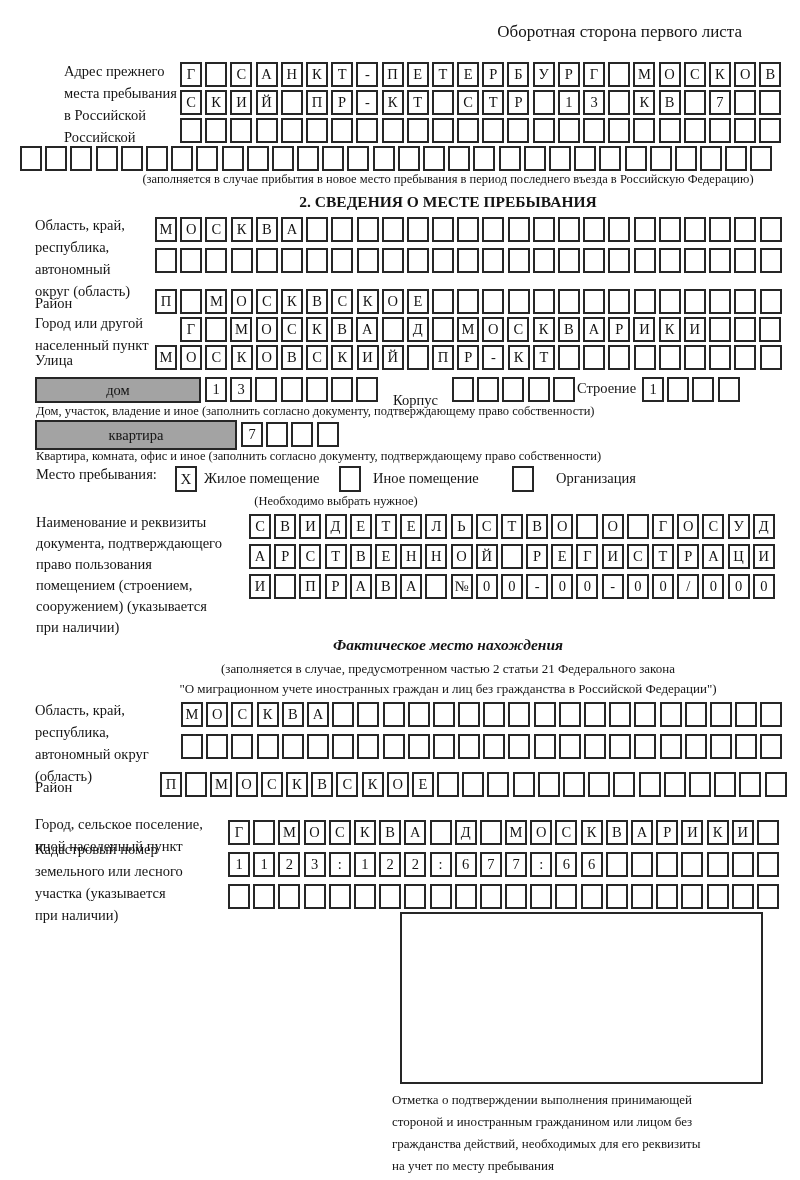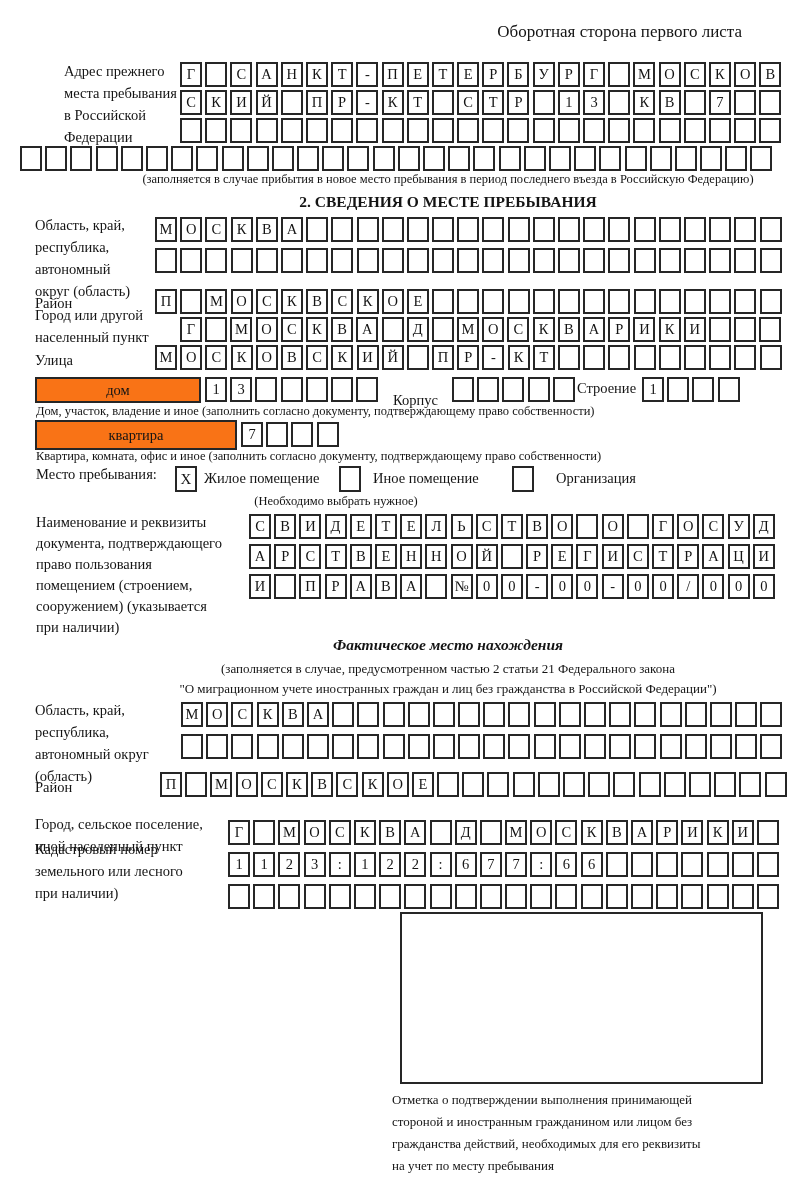--- a/index.html
+++ b/index.html
@@ -13,21 +13,21 @@
   .flabel{font-size:14.5px;line-height:22px;}
   .flabel span{display:block;}
   .cellrow{display:flex;column-gap:3.2px;}
   .cell{
     flex:0 0 auto;width:22px;height:25px;box-sizing:border-box;
     border:2px solid #262626;display:flex;align-items:center;justify-content:center;
     font-size:14.5px;background:#fff;
   }
   .labelbox{
     box-sizing:border-box;border:2px solid #262626;display:flex;
-    align-items:center;justify-content:center;font-size:14.5px;background:#f97316;
+    align-items:center;justify-content:center;font-size:14.5px;background:#a3a3a3;
   }
   .checkbox{
     width:22px;height:26px;box-sizing:border-box;border:2px solid #262626;
     display:flex;align-items:center;justify-content:center;font-size:15px;
   }
   .note{font-size:12.5px;}
   .center{text-align:center;width:800px;left:0;margin-left:48px;}
   .title{font-size:15.5px;font-weight:bold;}
   .inline-lbl{font-size:14.5px;}
   .stampbox{box-sizing:border-box;border:2px solid #262626;background:#fff;}
@@ -38,21 +38,21 @@
 <body>
 
 <div class="page">
 
   <div class="abs hdr" style="top:22px;right:58px;">Оборотная сторона первого листа</div>
 
   <div class="abs flabel" style="left:35px;top:60px;width:150px;margin-left:29px;">
     <span>Адрес прежнего</span>
     <span>места пребывания</span>
     <span>в Российской</span>
-    <span>Федерации</span>
+    <span>Российской</span>
   </div>
   <div class="abs cellrow" style="left:180px;top:62px;">
       <span class="cell">Г</span>
       <span class="cell"></span>
       <span class="cell">С</span>
       <span class="cell">А</span>
       <span class="cell">Н</span>
       <span class="cell">К</span>
       <span class="cell">Т</span>
       <span class="cell">-</span>
@@ -244,21 +244,21 @@
       <span class="cell"></span>
       <span class="cell"></span>
       <span class="cell"></span>
       <span class="cell"></span>
       <span class="cell"></span>
       <span class="cell"></span>
       <span class="cell"></span>
       <span class="cell"></span>
     </div>
 
-  <div class="abs flabel" style="left:35px;top:304px;width:145px;">
+  <div class="abs flabel" style="left:35px;top:312px;width:145px;">
     <span>Город или другой</span>
     <span>населенный пункт</span>
   </div>
   <div class="abs cellrow" style="left:180px;top:317px;">
       <span class="cell">Г</span>
       <span class="cell"></span>
       <span class="cell">М</span>
       <span class="cell">О</span>
       <span class="cell">С</span>
       <span class="cell">К</span>
@@ -551,20 +551,21 @@
       <span class="cell">Р</span>
       <span class="cell">И</span>
       <span class="cell">К</span>
       <span class="cell">И</span>
       <span class="cell"></span>
     </div>
 
   <div class="abs flabel" style="left:35px;top:838px;width:180px;">
     <span>Кадастровый номер</span>
     <span>земельного или лесного</span>
+    <span>участка (указывается</span>
     <span>при наличии)</span>
   </div>
   <div class="abs cellrow" style="left:228px;top:852px;">
       <span class="cell">1</span>
       <span class="cell">1</span>
       <span class="cell">2</span>
       <span class="cell">3</span>
       <span class="cell">:</span>
       <span class="cell">1</span>
       <span class="cell">2</span>

